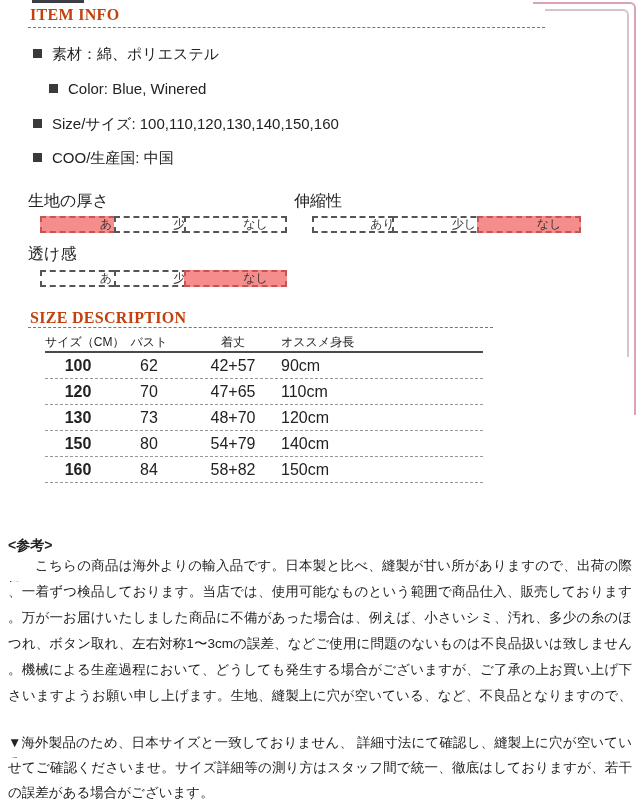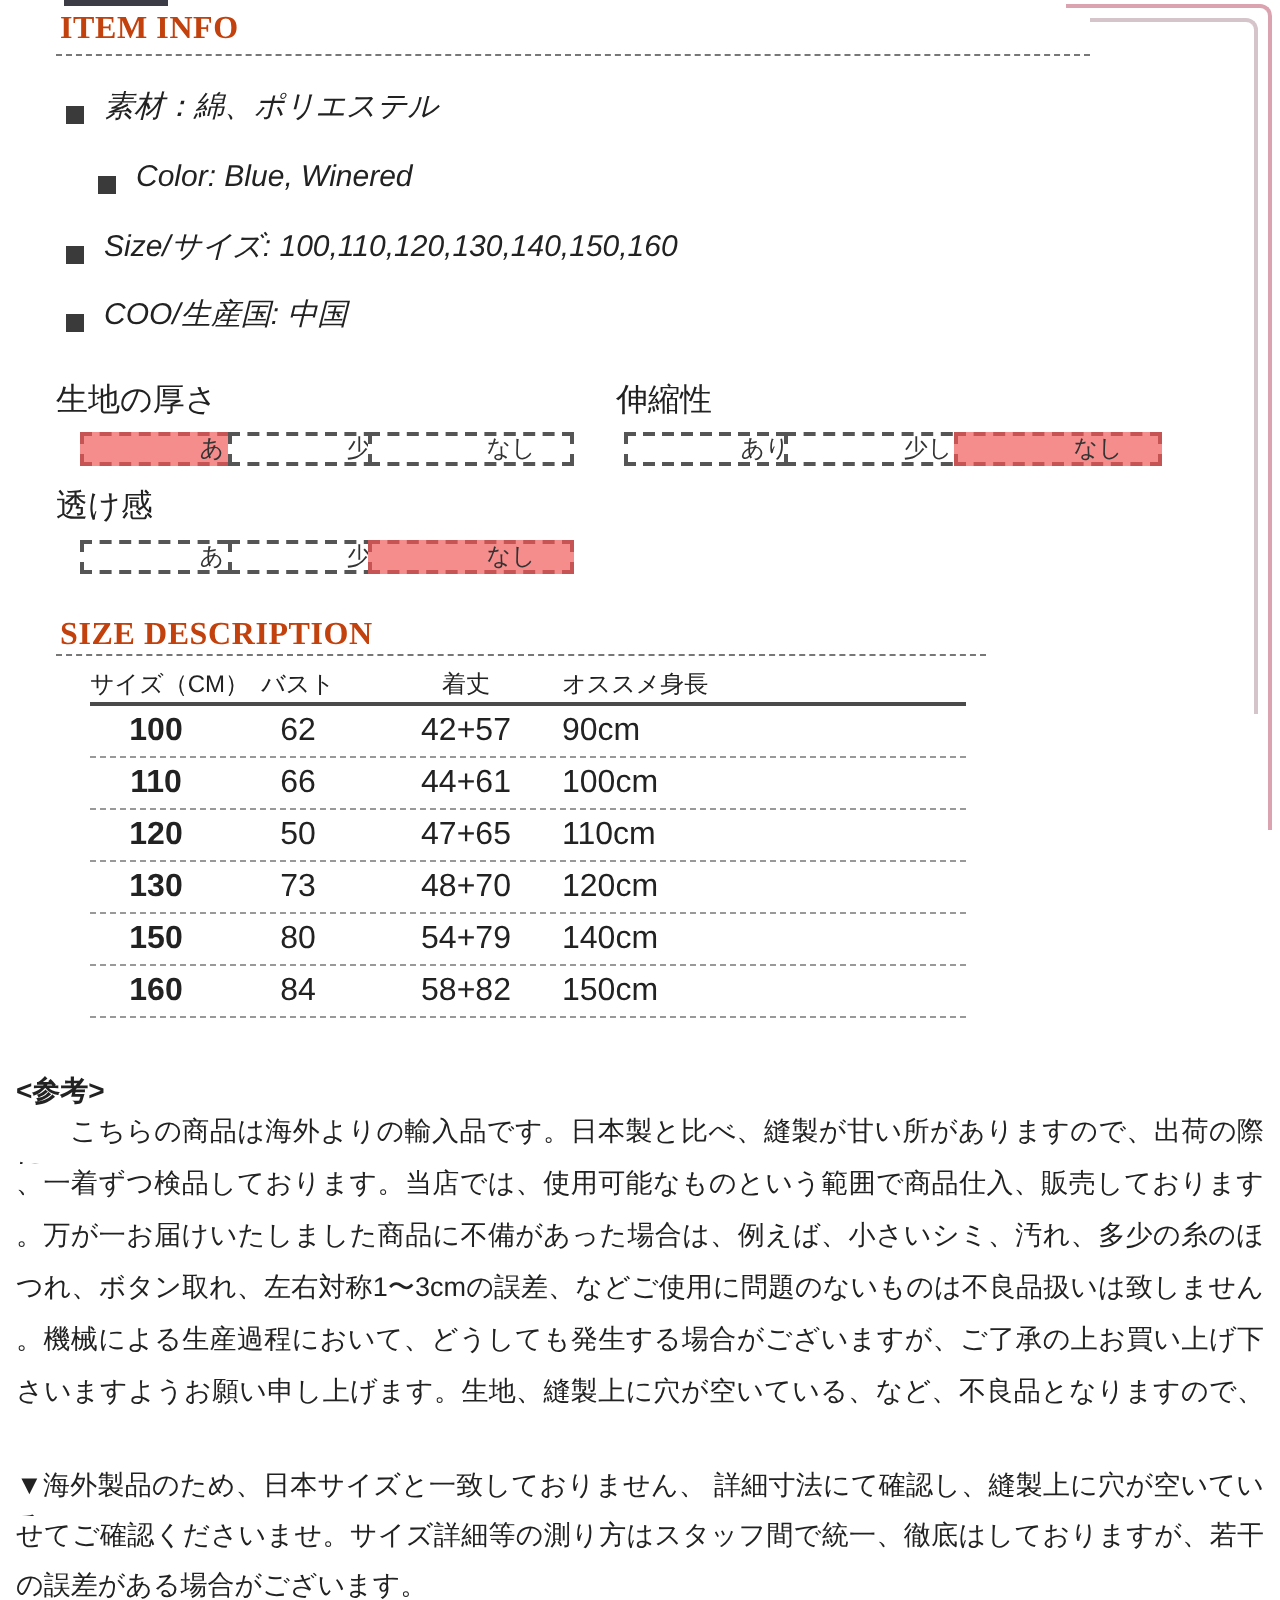--- a/index.html
+++ b/index.html
@@ -16,21 +16,21 @@
     border-top:2px solid #dba3b0;border-right:2px solid #dba3b0;
     border-top-right-radius:6px;}
   .frame-inner{left:545px;top:9px;width:82px;height:346px;
     border-top:2px solid #d6c4cb;border-right:2px solid #d6c4cb;
     border-top-right-radius:6px;}
 
   .section-title{font-family:"Liberation Serif", serif;font-weight:bold;
     font-size:16px;color:#c2410c;letter-spacing:.3px;margin:0;}
   .dash-rule{border-top:1px dashed #777;height:0;}
 
-  .bullet-row{left:33px;display:flex;align-items:flex-end;font-style:italic;}
+  .bullet-row{left:33px;display:flex;align-items:flex-start;}
   .sq{width:9px;height:9px;background:#3a3a3a;display:inline-block;
       margin-top:4px;margin-right:10px;flex:0 0 auto;}
   .bullet-text{font-size:15px;line-height:17px;color:#222;}
 
   .prop-label{font-size:16px;color:#222;line-height:17px;}
   .chip{position:absolute;height:13px;border:2px dashed #555;background:#fff;
     font-size:12px;line-height:13px;text-align:center;color:#333;padding-left:40px;}
   .chip.sel{background:#f58d8d;border-color:#c75454;}
 
   
@@ -81,21 +81,21 @@
 <div class="abs bullet-row" style="top:149px;">
   <span class="sq"></span>
   <span class="bullet-text">COO/生産国: 中国</span>
 </div>
 
 <div class="abs prop-label" style="left:28px;top:192px;">生地の厚さ</div>
 <div class="abs chip sel" style="left:40px;top:216px;width:60px;">あり</div>
 <div class="abs chip" style="left:114px;top:216px;width:59px;">少し</div>
 <div class="abs chip" style="left:184px;top:216px;width:59px;">なし</div>
 
-<div class="abs prop-label" style="left:308px;top:192px;">伸縮性</div>
+<div class="abs prop-label" style="left:294px;top:192px;">伸縮性</div>
 <div class="abs chip" style="left:312px;top:216px;width:57px;">あり</div>
 <div class="abs chip" style="left:392px;top:216px;width:60px;">少し</div>
 <div class="abs chip sel" style="left:477px;top:216px;width:60px;">なし</div>
 
 <div class="abs prop-label" style="left:28px;top:245px;">透け感</div>
 <div class="abs chip" style="left:40px;top:270px;width:60px;">あり</div>
 <div class="abs chip" style="left:114px;top:270px;width:59px;">少し</div>
 <div class="abs chip sel" style="left:184px;top:270px;width:59px;">なし</div>
 
 <h2 class="abs section-title" style="left:30px;top:309px;">SIZE DESCRIPTION</h2>
@@ -108,28 +108,22 @@
     <span class="c c3">着丈</span>
     <span class="c c4">オススメ身長</span>
   </div>
   <div class="t-row">
     <span class="c c1">100</span>
     <span class="c c2">62</span>
     <span class="c c3">42+57</span>
     <span class="c c4">90cm</span>
   </div>
   <div class="t-row">
-    <span class="c c1">110</span>
-    <span class="c c2">66</span>
-    <span class="c c3">44+61</span>
-    <span class="c c4">100cm</span>
-  </div>
-  <div class="t-row">
     <span class="c c1">120</span>
-    <span class="c c2">50</span>
+    <span class="c c2">70</span>
     <span class="c c3">47+65</span>
     <span class="c c4">110cm</span>
   </div>
   <div class="t-row">
     <span class="c c1">130</span>
     <span class="c c2">73</span>
     <span class="c c3">48+70</span>
     <span class="c c4">120cm</span>
   </div>
   <div class="t-row">

